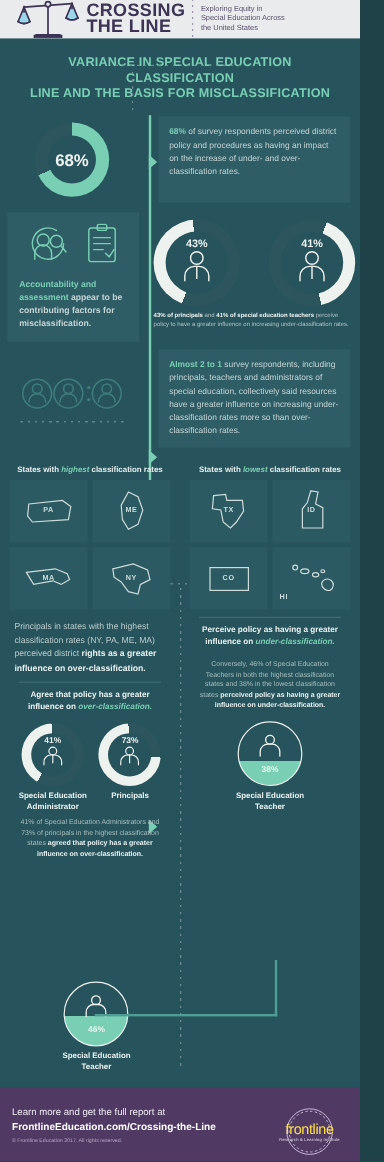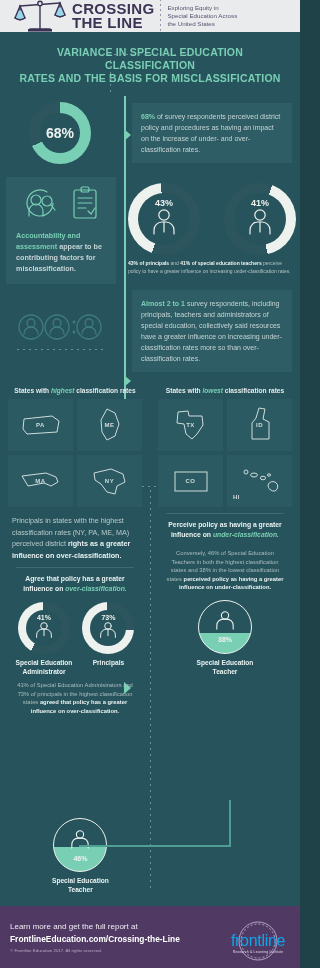--- a/index.html
+++ b/index.html
@@ -107,21 +107,21 @@
 
   
   .footer {
     position:absolute; left:0; bottom:0; width:300px; height:62px;
     background:#503a63; display:flex; align-items:center; padding:0 10px;
   }
   .f-l1 { font-size:8px; color:#efeaf3; line-height:12px; }
   .f-l2 { font-size:8.4px; font-weight:bold; color:#ffffff; line-height:12px; }
   .f-c { font-size:4.4px; color:#b6a8c4; margin-top:3px; }
   .logo { margin-left:auto; width:64px; text-align:center; position:relative; }
-  .logo .lw { font-size:16px; color:#0ea5e9; letter-spacing:-.3px; }
+  .logo .lw { font-size:12px; color:#fde047; letter-spacing:-.3px; }
   .logo .ls { font-size:3.4px; color:#e2d9ea; letter-spacing:.2px; }
 </style>
 </head>
 <body>
 
 <div class="page">
 
   <div class="header">
     <span class="scales">
       <svg viewBox="0 0 56 40" width="56" height="40">
@@ -149,27 +149,27 @@
       <div class="tagline">Exploring Equity in</div>
       <div class="tagline">Special Education Across</div>
       <div class="tagline">the United States</div>
     </div>
   </div>
 
   <div class="dotline-h" style="left:96px; top:54px; width:108px;"></div>
 
   <div class="title">
     <div>VARIANCE IN SPECIAL EDUCATION CLASSIFICATION</div>
-    <div>RATES AND THE BASIS FOR MISCLASSIFICATION</div>
+    <div>LINE AND THE BASIS FOR MISCLASSIFICATION</div>
   </div>
 
   <div class="dotline-v" style="left:110px; top:60px; height:34px;"></div>
   <div class="vrule" style="top:96px; height:340px;"></div>
 
-  <div class="row" style="padding:0 8px 0 0; margin-top:2px;align-items:center;">
+  <div class="row" style="padding:0 8px 0 0; margin-top:2px;">
     <div class="leftcol" style="height:72px;">
       <div class="chart" style="width:62px;height:62px;
            background:conic-gradient(#79cfb4 0 244.8deg, #2c555e 244.8deg 360deg);">
         <div class="hole" style="inset:11px;">
           <span class="pct" style="font-size:14px;color:#eef2ef;">68%</span>
         </div>
       </div>
     </div>
     <div class="arrow" style="top:32px;"></div>
     <div class="rightcol panel" style="margin-left:12px;">

